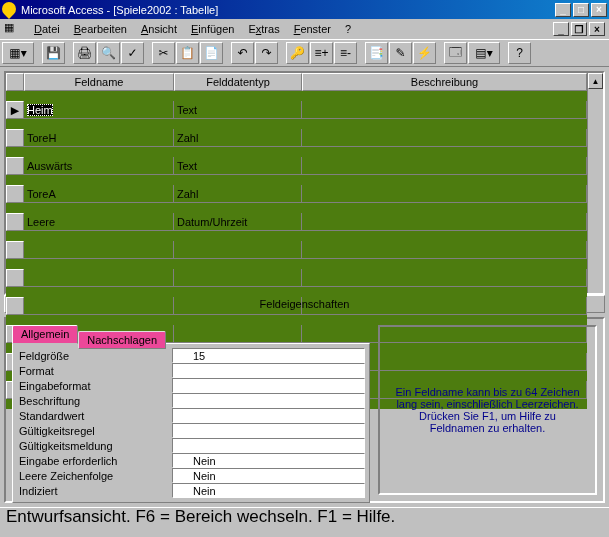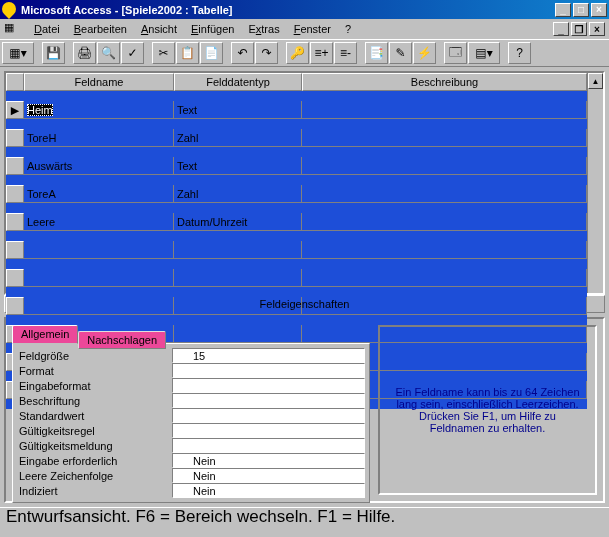--- a/index.html
+++ b/index.html
@@ -1,32 +1,32 @@
 <!DOCTYPE html>
 <html><head><meta charset="utf-8"><style>
 *{box-sizing:border-box;margin:0;padding:0}
 body{font:11px "Microsoft Sans Serif",Arial,sans-serif;background:#c0c0c0;width:609px;height:537px;overflow:hidden}
 .titlebar{background:linear-gradient(to right,#000080,#1084d0);color:#fff;height:19px;display:flex;align-items:center;padding:0 2px}
 .titlebar .icon{width:16px;height:16px;margin-right:3px}
-.titlebar .title{flex:1;font-weight:700}
+.titlebar .title{flex:1;font-weight:400}
 .winbtns{display:flex;gap:2px}
 .winbtn{width:16px;height:14px;background:#c0c0c0;border:1px solid;border-color:#fff #404040 #404040 #fff;font:700 10px Arial;display:flex;align-items:center;justify-content:center;cursor:pointer}
 .menubar{background:#c0c0c0;height:20px;display:flex;align-items:center;padding:0 4px;gap:2px}
 .menubar .syskey{width:16px;height:16px;margin-right:6px}
 .menu{padding:2px 6px;cursor:pointer}
 .menu u{text-decoration:underline}
 .mdi{display:flex;gap:2px;margin-left:auto}
 .toolbar{background:#c0c0c0;height:28px;border-top:1px solid #fff;border-bottom:1px solid #808080;display:flex;align-items:center;padding:2px;gap:1px}
 .tb{width:23px;height:22px;border:1px solid;border-color:#fff #808080 #808080 #fff;display:flex;align-items:center;justify-content:center;cursor:pointer;font-size:12px}
 .tb.sep{width:6px;border:none;cursor:default}
 .tb.drop{width:32px}
 .designarea{padding:4px}
 .grid{border:2px solid;border-color:#808080 #fff #fff #808080;background:#fff;height:224px;display:flex}
 .gridmain{flex:1}
-.hrow{display:flex;background:#1d4ed8;height:28px}
+.hrow{display:flex;background:#4d7c0f;height:28px}
 .cell{border-right:1px solid #808080;border-bottom:1px solid #808080;height:18px;padding:1px 3px;display:flex;align-items:center}
 .hcell{border:1px solid;border-color:#fff #808080 #808080 #fff;background:#c0c0c0;text-align:center;justify-content:center;font-weight:400}
 .rowsel{width:18px;background:#c0c0c0;border:1px solid;border-color:#fff #808080 #808080 #fff;justify-content:center}
 .c1{width:150px}.c2{width:128px}.c3{flex:1}
 .sel{background:#000;color:#fff;outline:1px dotted #fff;outline-offset:-1px}
 .fieldhdr{height:18px;background:#c0c0c0;text-align:center;border:1px solid;border-color:#fff #808080 #808080 #fff;display:flex;align-items:center;justify-content:center}
 .vsb{width:16px;background:#c0c0c0;border-left:1px solid #808080}
 .sbbtn{height:16px;border:1px solid;border-color:#fff #404040 #404040 #fff;display:flex;align-items:center;justify-content:center;font-size:8px}
 .propsec{margin-top:4px;background:#c0c0c0;border:2px solid;border-color:#808080 #fff #fff #808080;padding:6px}
 .proprow{display:flex;gap:8px;height:170px}

